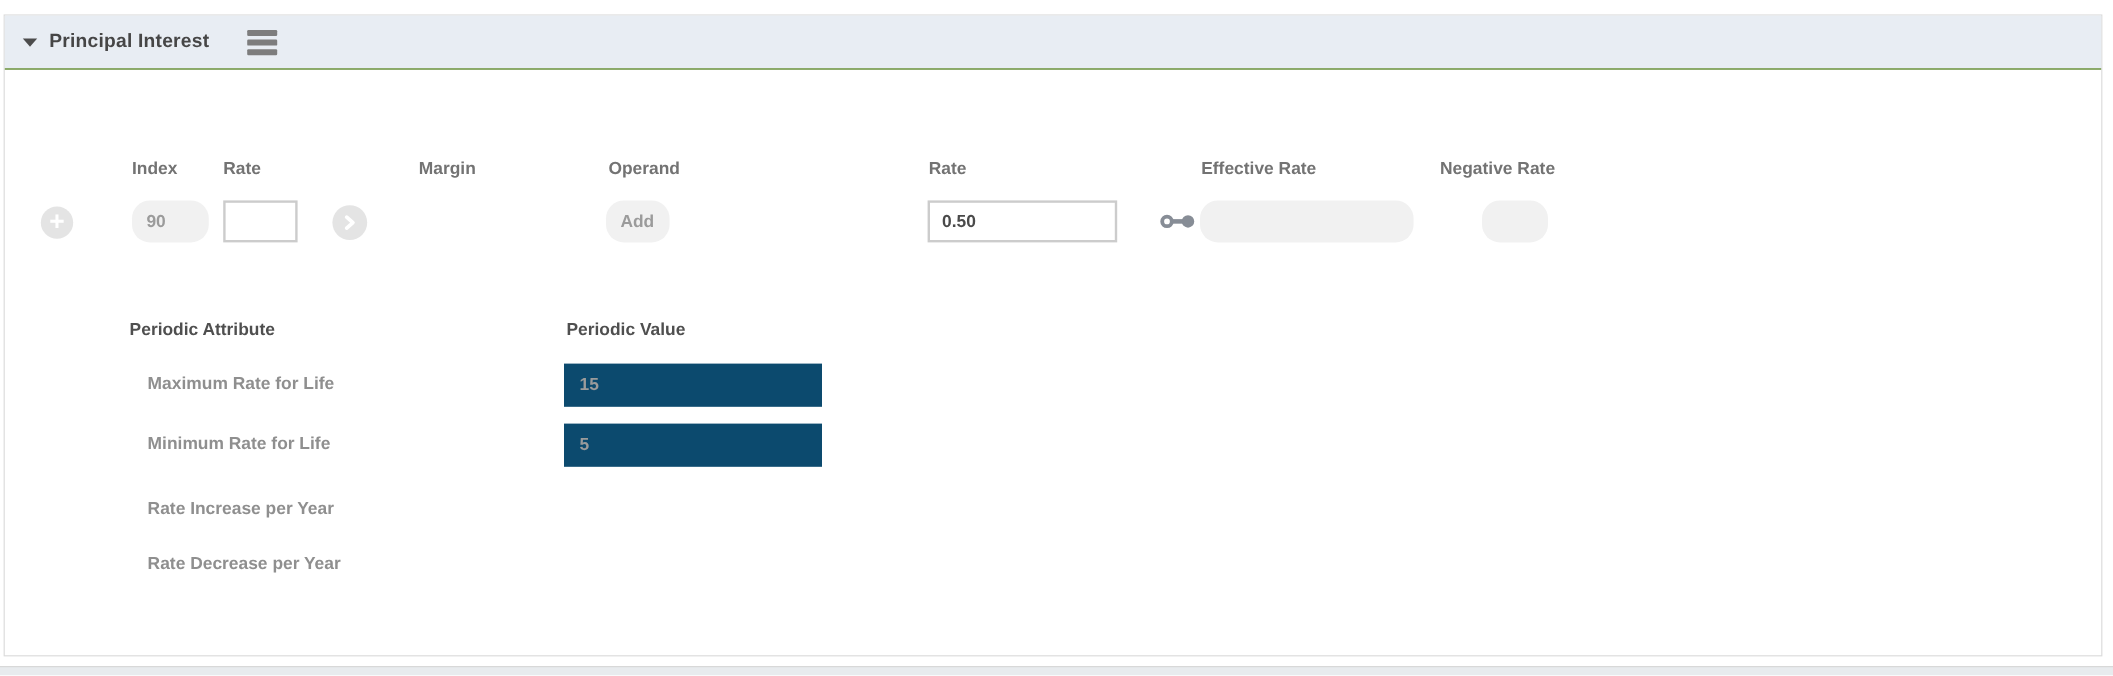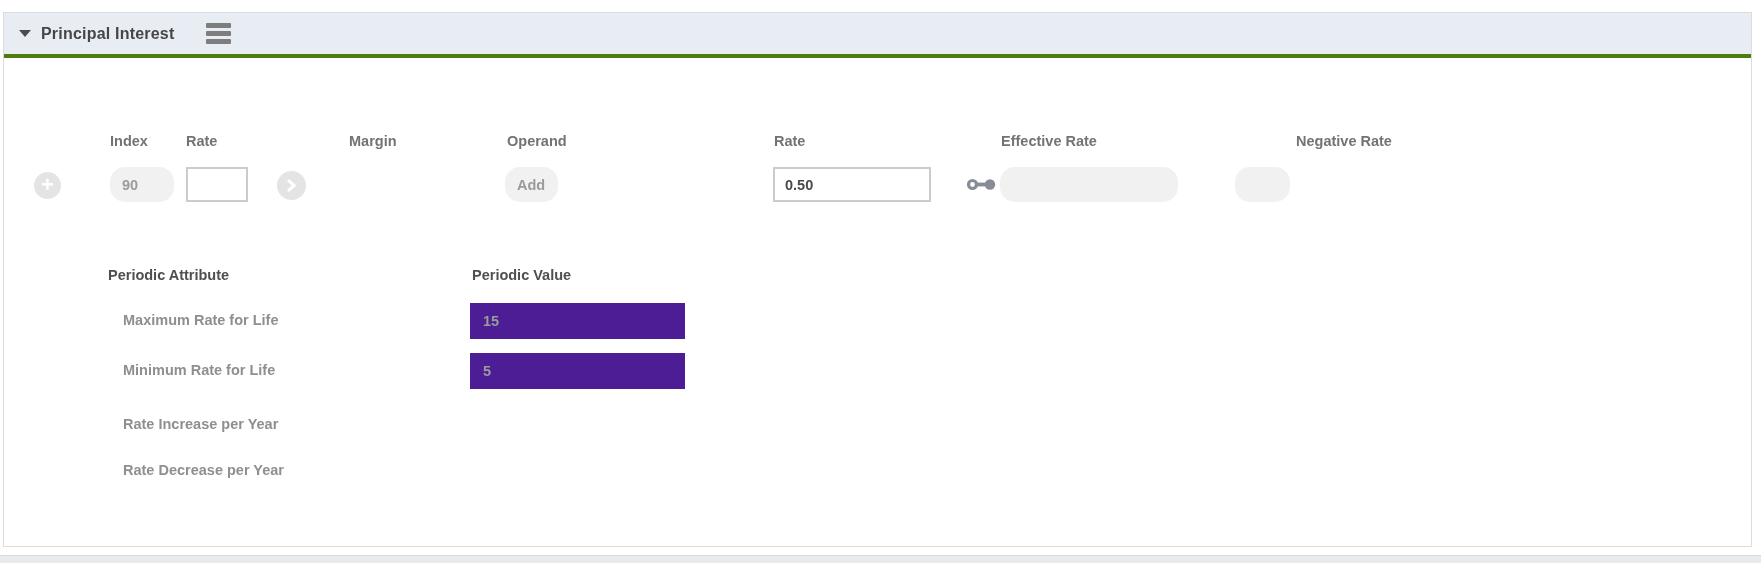--- a/index.html
+++ b/index.html
@@ -1,21 +1,21 @@
 <!DOCTYPE html>
 <html><head>
 <meta charset="utf-8">
 <style>
   html,body{margin:0;padding:0;background:#fff;}
   body{font-family:"Liberation Sans", sans-serif;}
   .screen{position:relative;width:1761px;height:563px;background:#ffffff;overflow:hidden;}
 
   .panel{position:absolute;left:3px;top:12px;width:1749px;height:535px;
          border:1px solid #dcdcdc;background:#ffffff;box-sizing:border-box;}
-  .panel-header{height:45px;background:#e8edf3;border-bottom:4px solid #4d7c0f;
+  .panel-header{height:45px;background:#e8edf3;border-bottom:1px solid #4d7c0f;
          display:flex;align-items:center;padding-left:15px;box-sizing:border-box;}
   .caret{width:0;height:0;border-left:6px solid transparent;border-right:6px solid transparent;
          border-top:7px solid #4c4c4c;cursor:pointer;}
   .section-title{font-weight:bold;font-size:16px;color:#464646;margin-left:10px;letter-spacing:.2px;}
   .hamburger{margin-left:30px;display:flex;flex-direction:column;gap:3px;cursor:pointer;padding:2px;}
   .hamburger span{width:25px;height:5px;background:#7d7d7d;border-radius:1px;}
 
   .flabel{position:absolute;top:133px;font-size:14.5px;font-weight:bold;color:#737373;white-space:nowrap;}
   .ro{position:absolute;top:167px;height:35px;background:#f1f1f1;box-sizing:border-box;
       font-weight:bold;font-size:14.5px;color:#9b9b9b;display:flex;align-items:center;
@@ -25,21 +25,21 @@
       font-family:inherit;outline:none;}
   .roundbtn{position:absolute;border-radius:50%;background:#e4e4e4;border:none;padding:0;
       display:flex;align-items:center;justify-content:center;cursor:pointer;}
   .roundbtn.add{left:34px;top:172px;width:27px;height:27px;}
   .roundbtn.expand{left:277px;top:171px;width:29px;height:29px;}
   .plusglyph{color:#ffffff;font-size:22px;font-weight:bold;line-height:1;margin-top:-2px;}
   .keyicon{position:absolute;left:966px;top:176px;}
 
   .thead{position:absolute;top:267px;font-size:14.5px;font-weight:bold;color:#4f4f4f;white-space:nowrap;}
   .rowlabel{position:absolute;left:123px;font-size:14.5px;font-weight:bold;color:#8f8f8f;white-space:nowrap;}
-  .rowval{position:absolute;left:470px;width:215px;height:36px;background:#4c1d95;box-sizing:border-box;
+  .rowval{position:absolute;left:470px;width:215px;height:36px;background:#0c4a6e;box-sizing:border-box;
       font-weight:bold;font-size:14.5px;color:#9b9b9b;display:flex;align-items:center;padding-left:13px;}
 
   .next-strip{position:absolute;left:0;right:0;top:555px;height:8px;background:#e8ebee;
       border-top:1px solid #d8d8d8;}
 </style>
 </head>
 <body>
 
 <div class="screen">
 
@@ -54,21 +54,21 @@
       </span>
     </div>
   </div>
 
   <span class="flabel" style="left:110px">Index</span>
   <span class="flabel" style="left:186px">Rate</span>
   <span class="flabel" style="left:349px">Margin</span>
   <span class="flabel" style="left:507px">Operand</span>
   <span class="flabel" style="left:774px">Rate</span>
   <span class="flabel" style="left:1001px">Effective Rate</span>
-  <span class="flabel" style="left:1296px">Negative Rate</span>
+  <span class="flabel" style="left:1200px">Negative Rate</span>
 
   <button class="roundbtn add">
     <span class="plusglyph">+</span>
   </button>
 
   <div class="ro" style="left:110px;width:64px">90</div>
 
   <input class="inp" style="left: 186px; width: 62px;" value="">
 
   <button class="roundbtn expand">

